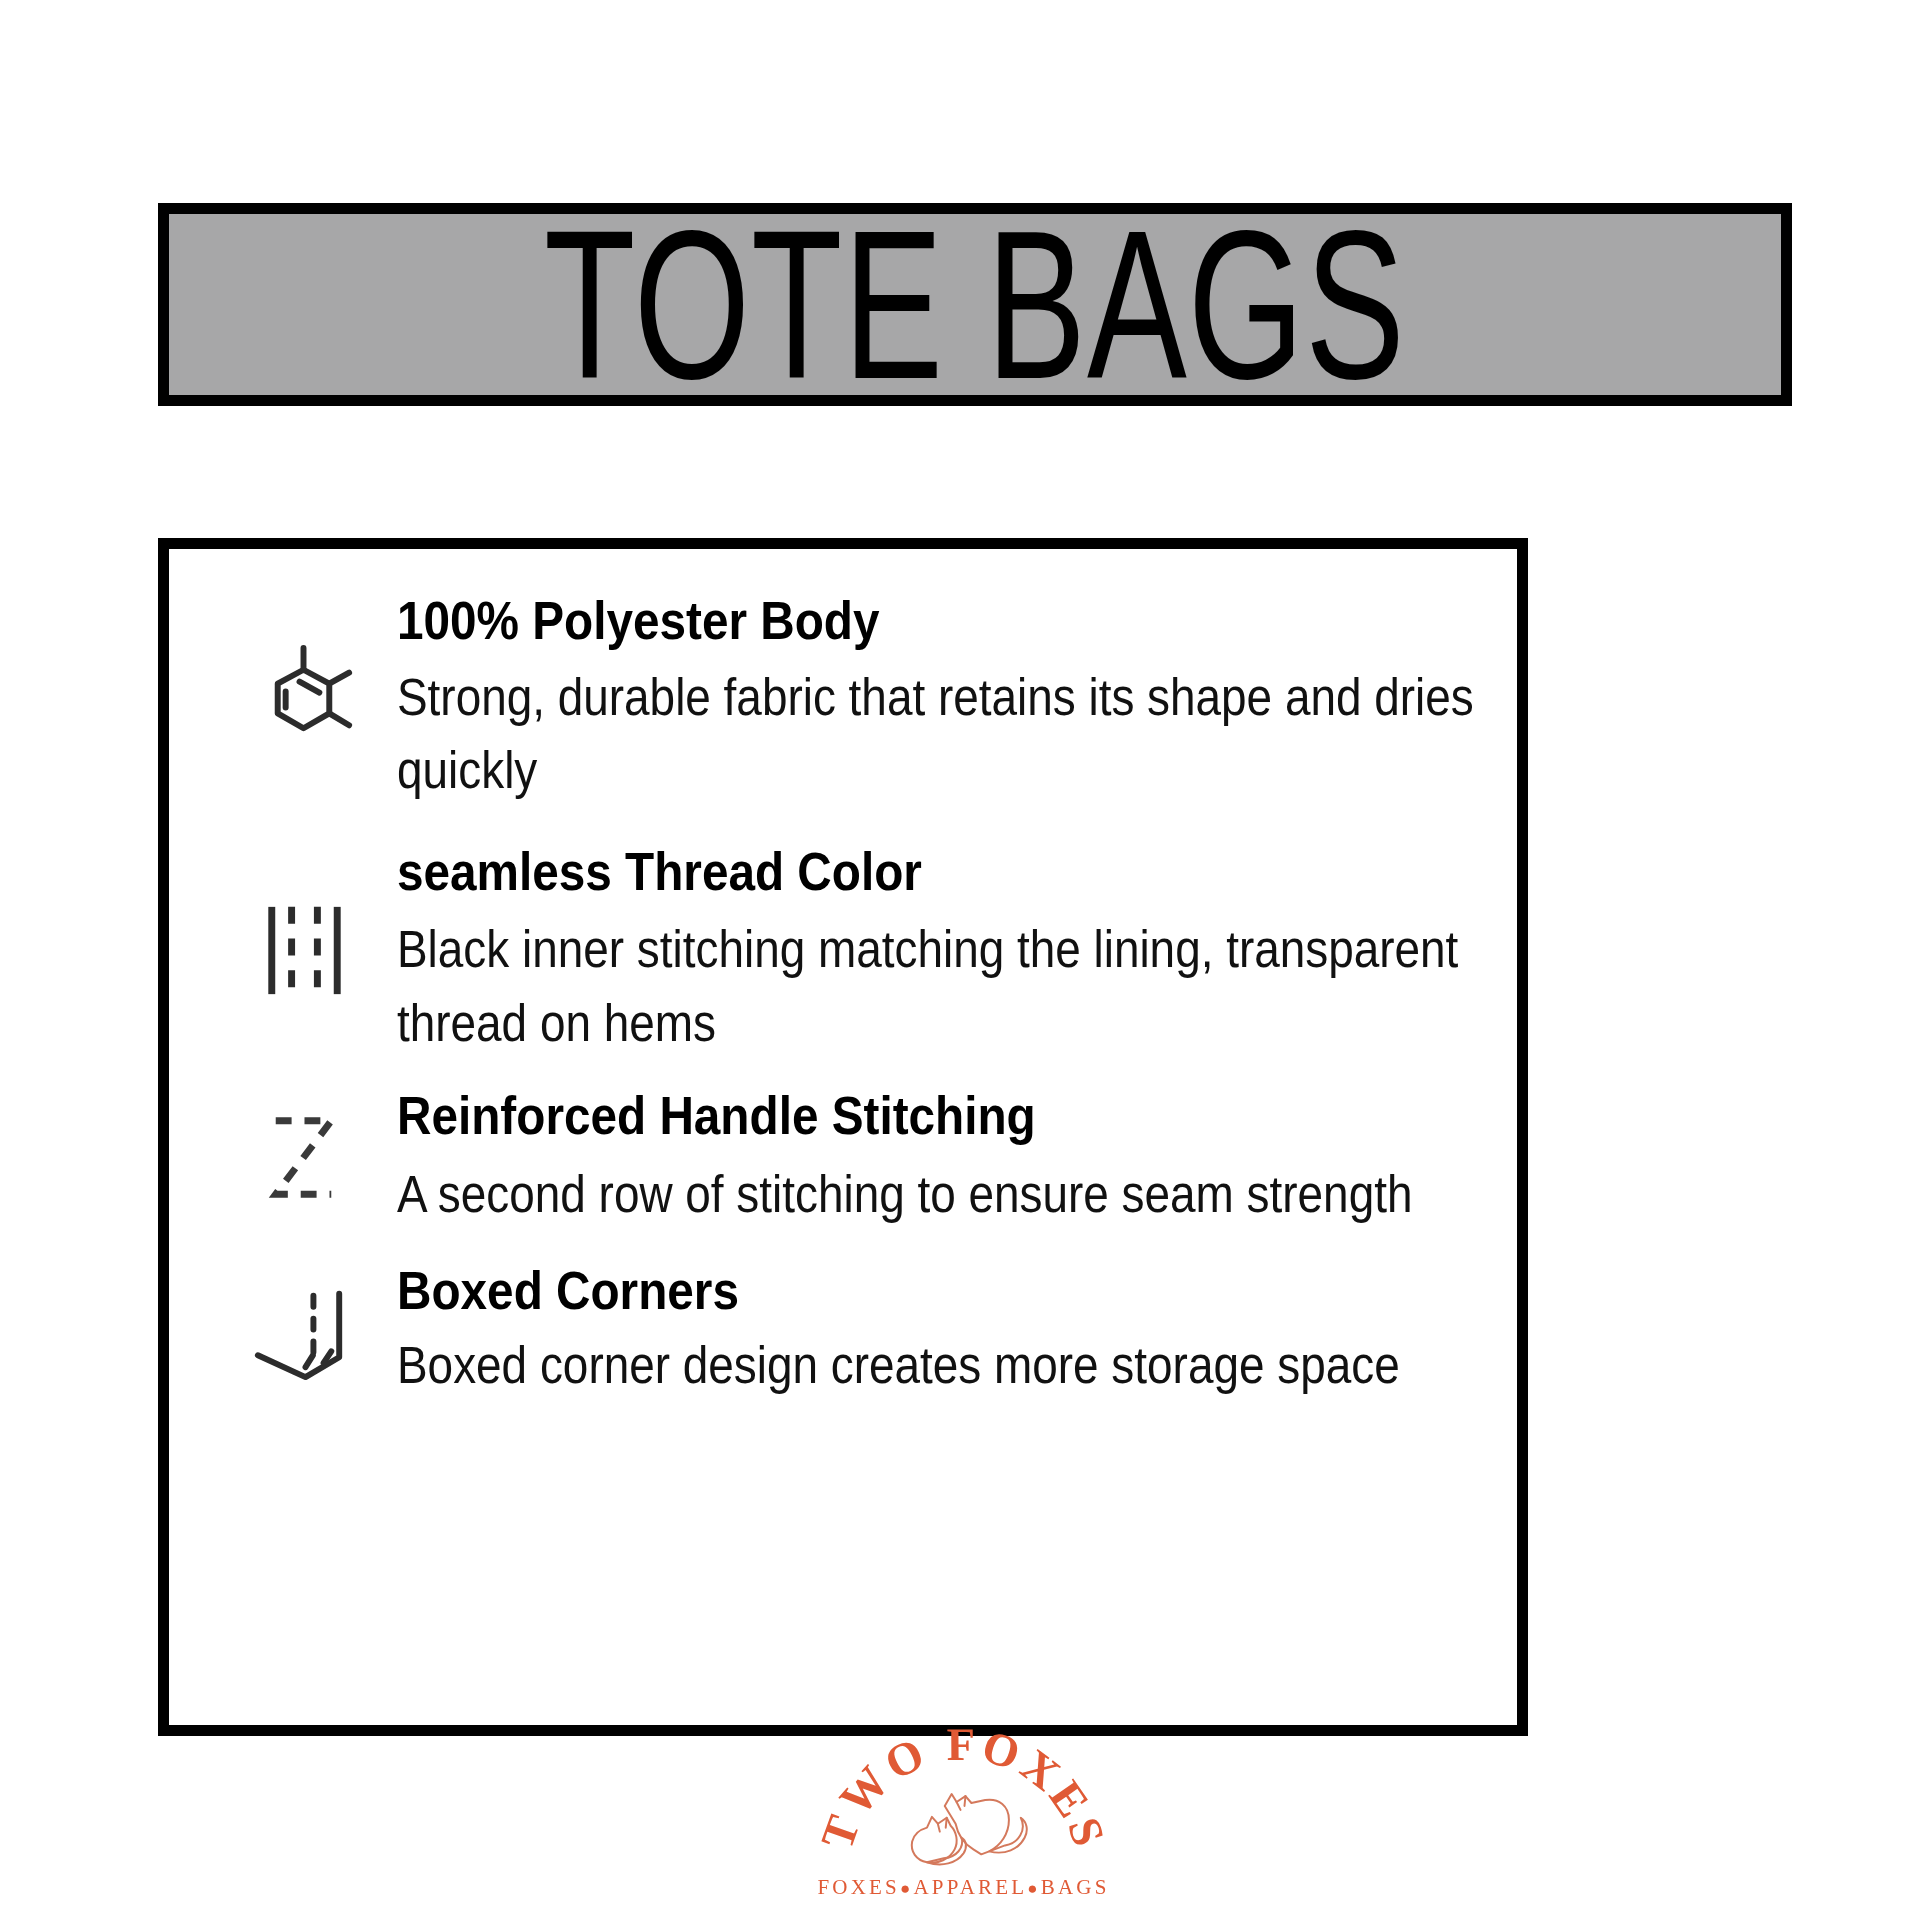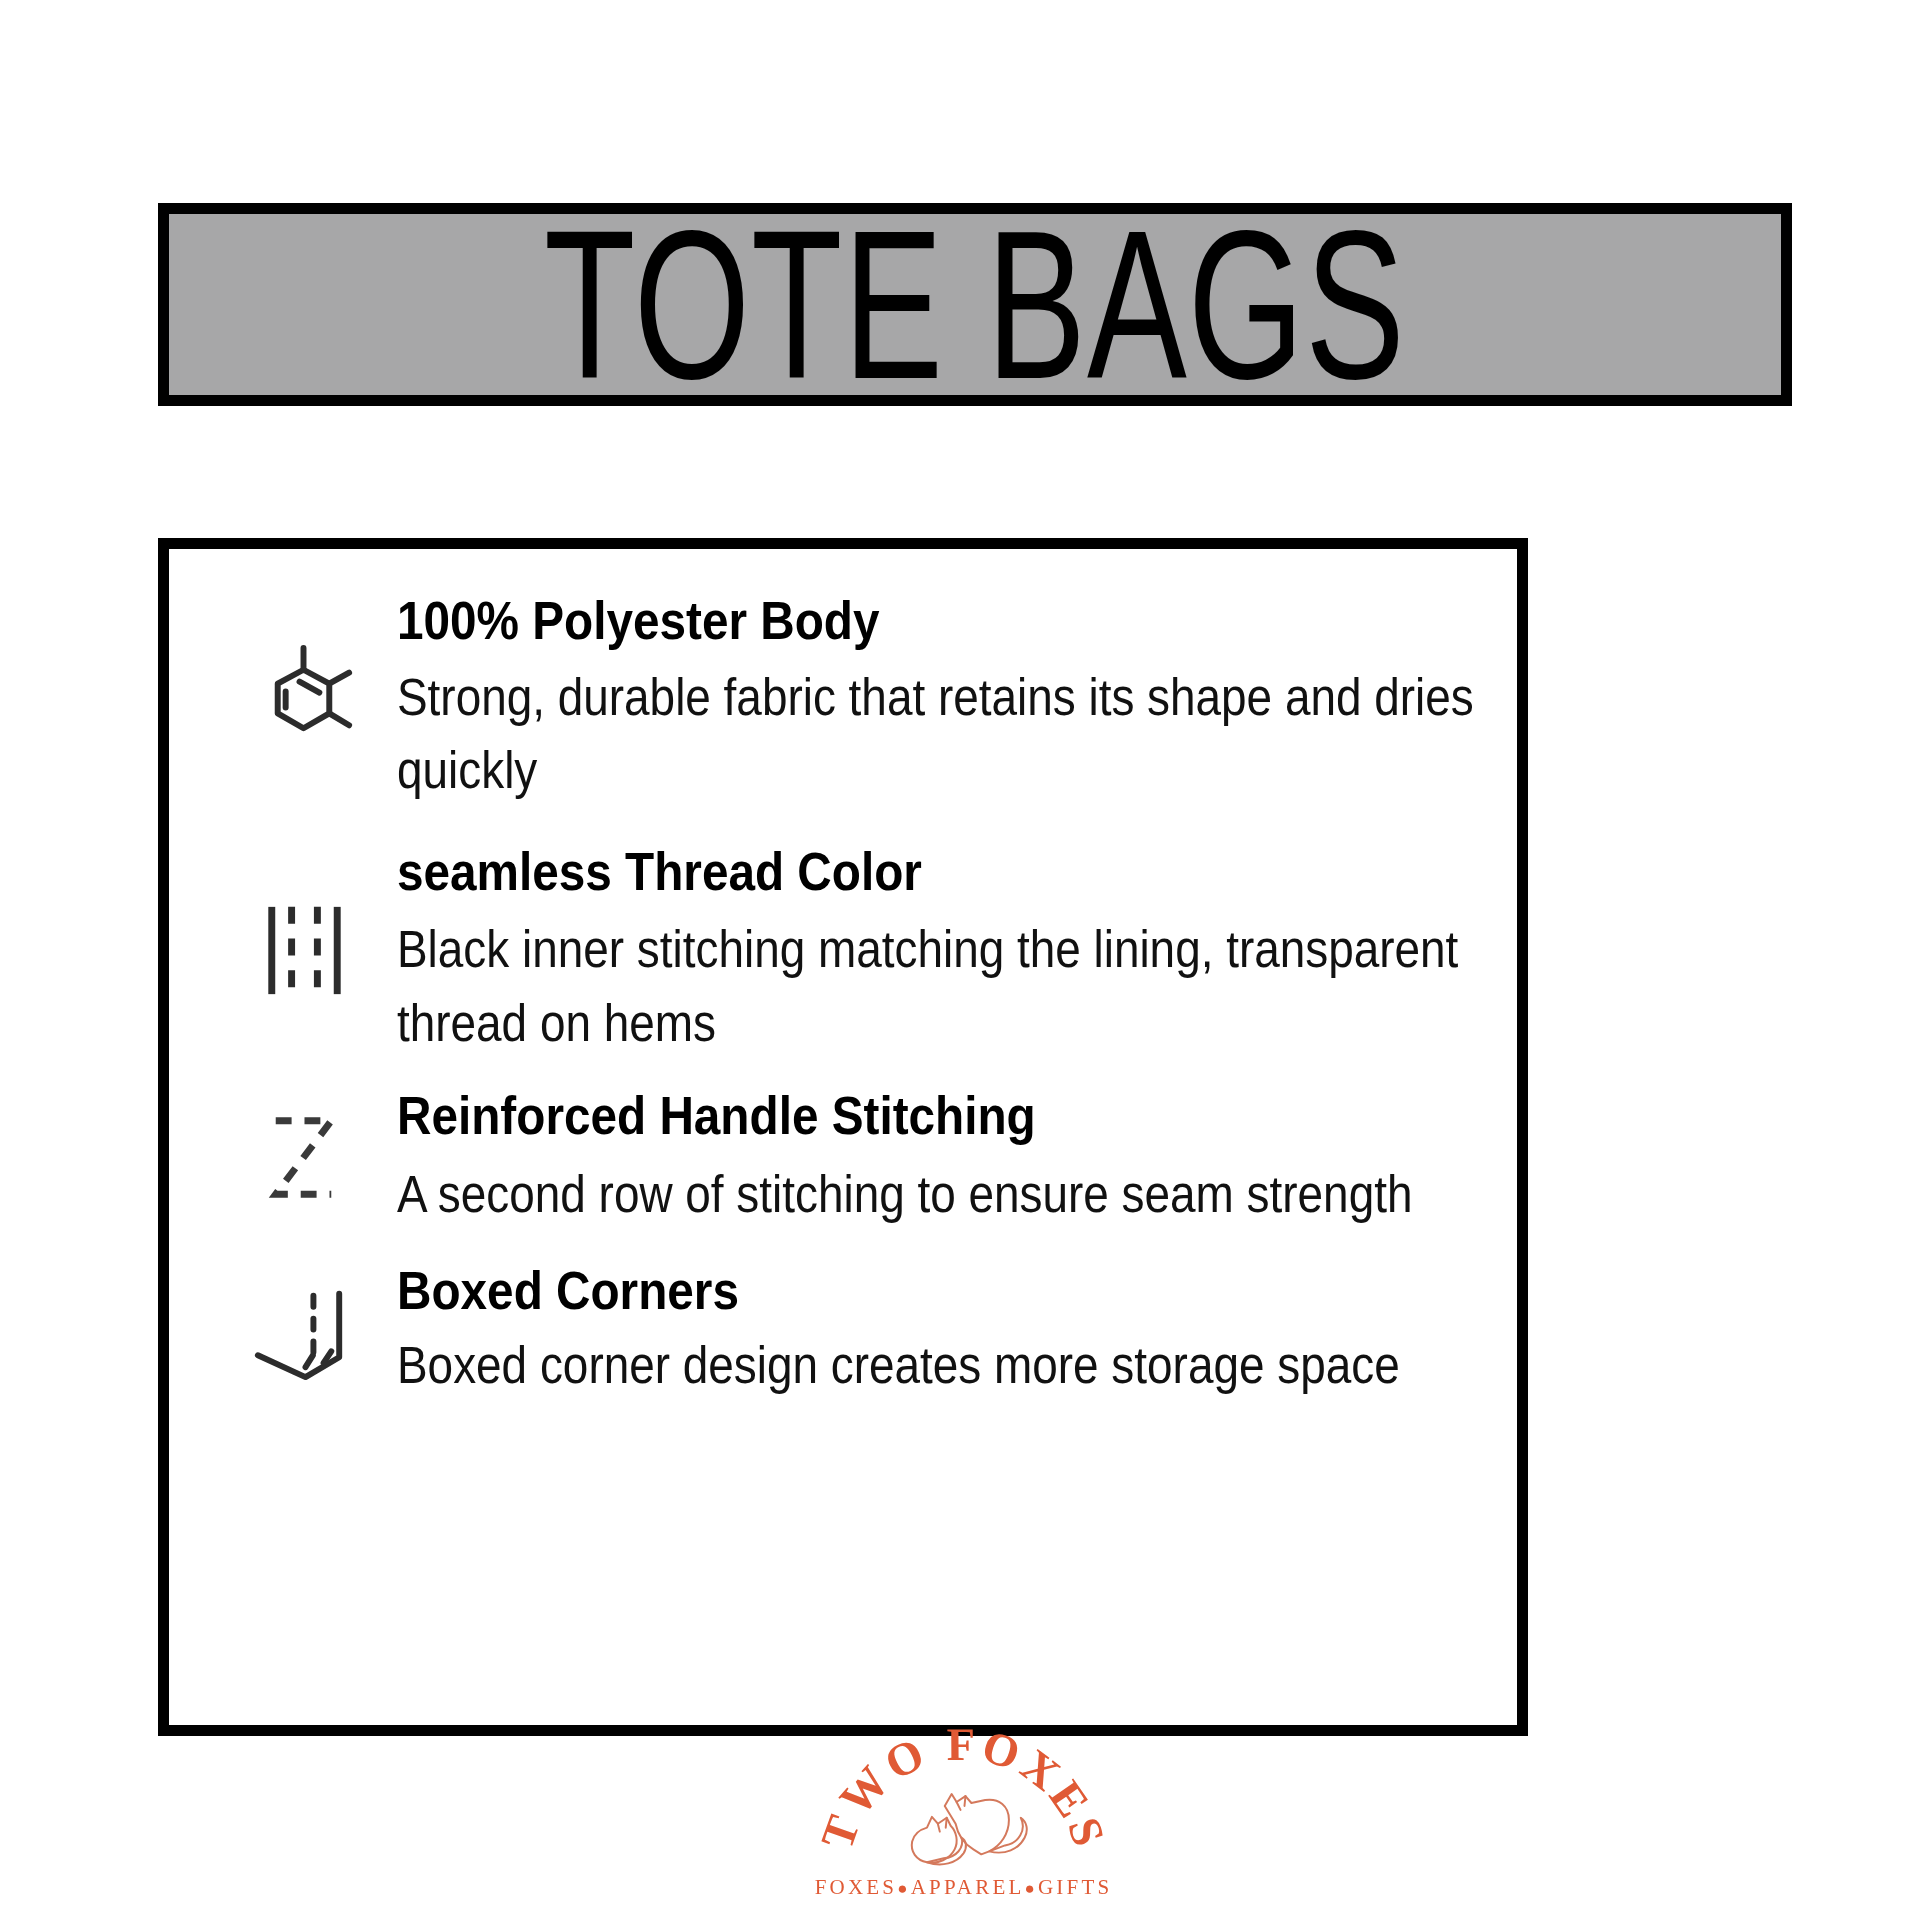--- a/index.html
+++ b/index.html
@@ -262,18 +262,18 @@
                    C102,139 96,130 98,120
                    C100,112 106,108 113,106 Z"></path>
           <path d="M113,141 C128,146 143,142 150,132
                    C154,126 153,119 148,116
                    C151,126 143,136 130,137 Z"></path>
           <path d="M124,102 L126,110 M133,96 L132,106"></path>
         </g>
       </svg>
     </div>
     <div class="logo-tagline">
-      <span>FOXES</span><span class="dot-sep">●</span><span>APPAREL</span><span class="dot-sep">●</span><span>GIFTS</span>
+      <span>FOXES</span><span class="dot-sep">●</span><span>APPAREL</span><span class="dot-sep">●</span><span>BAGS</span>
     </div>
   </div>
 
 </div>
 
 
 </body></html>

